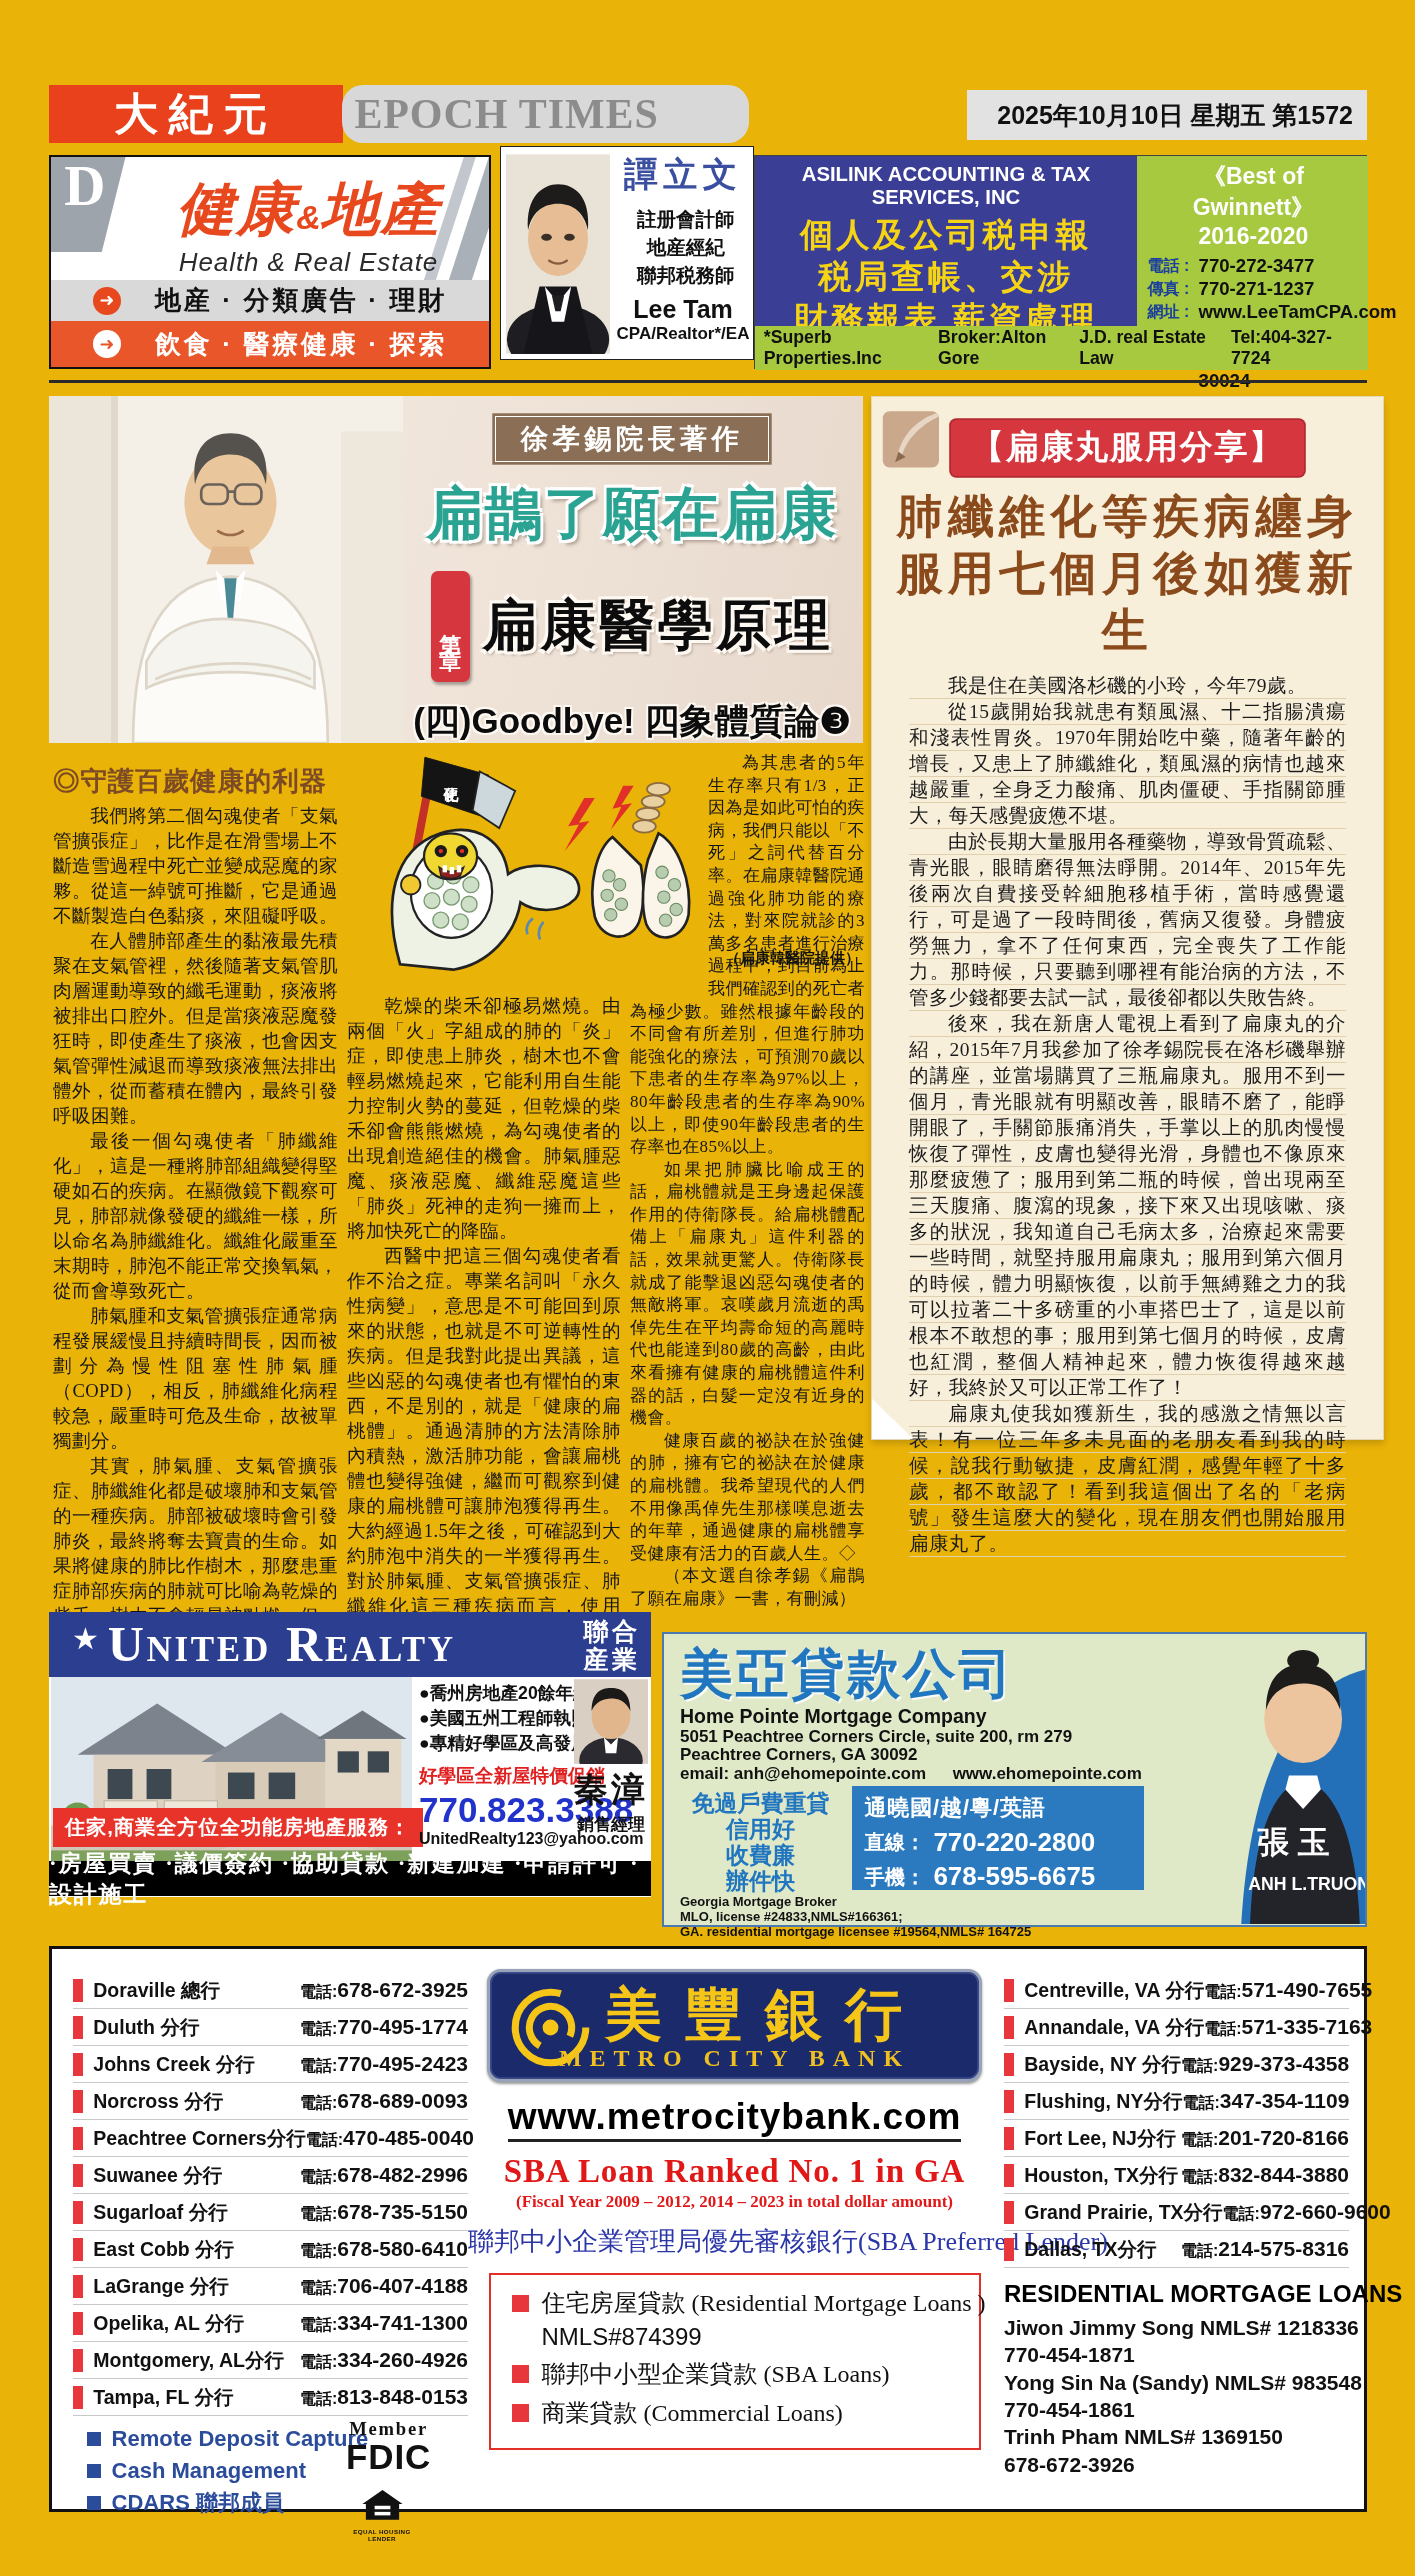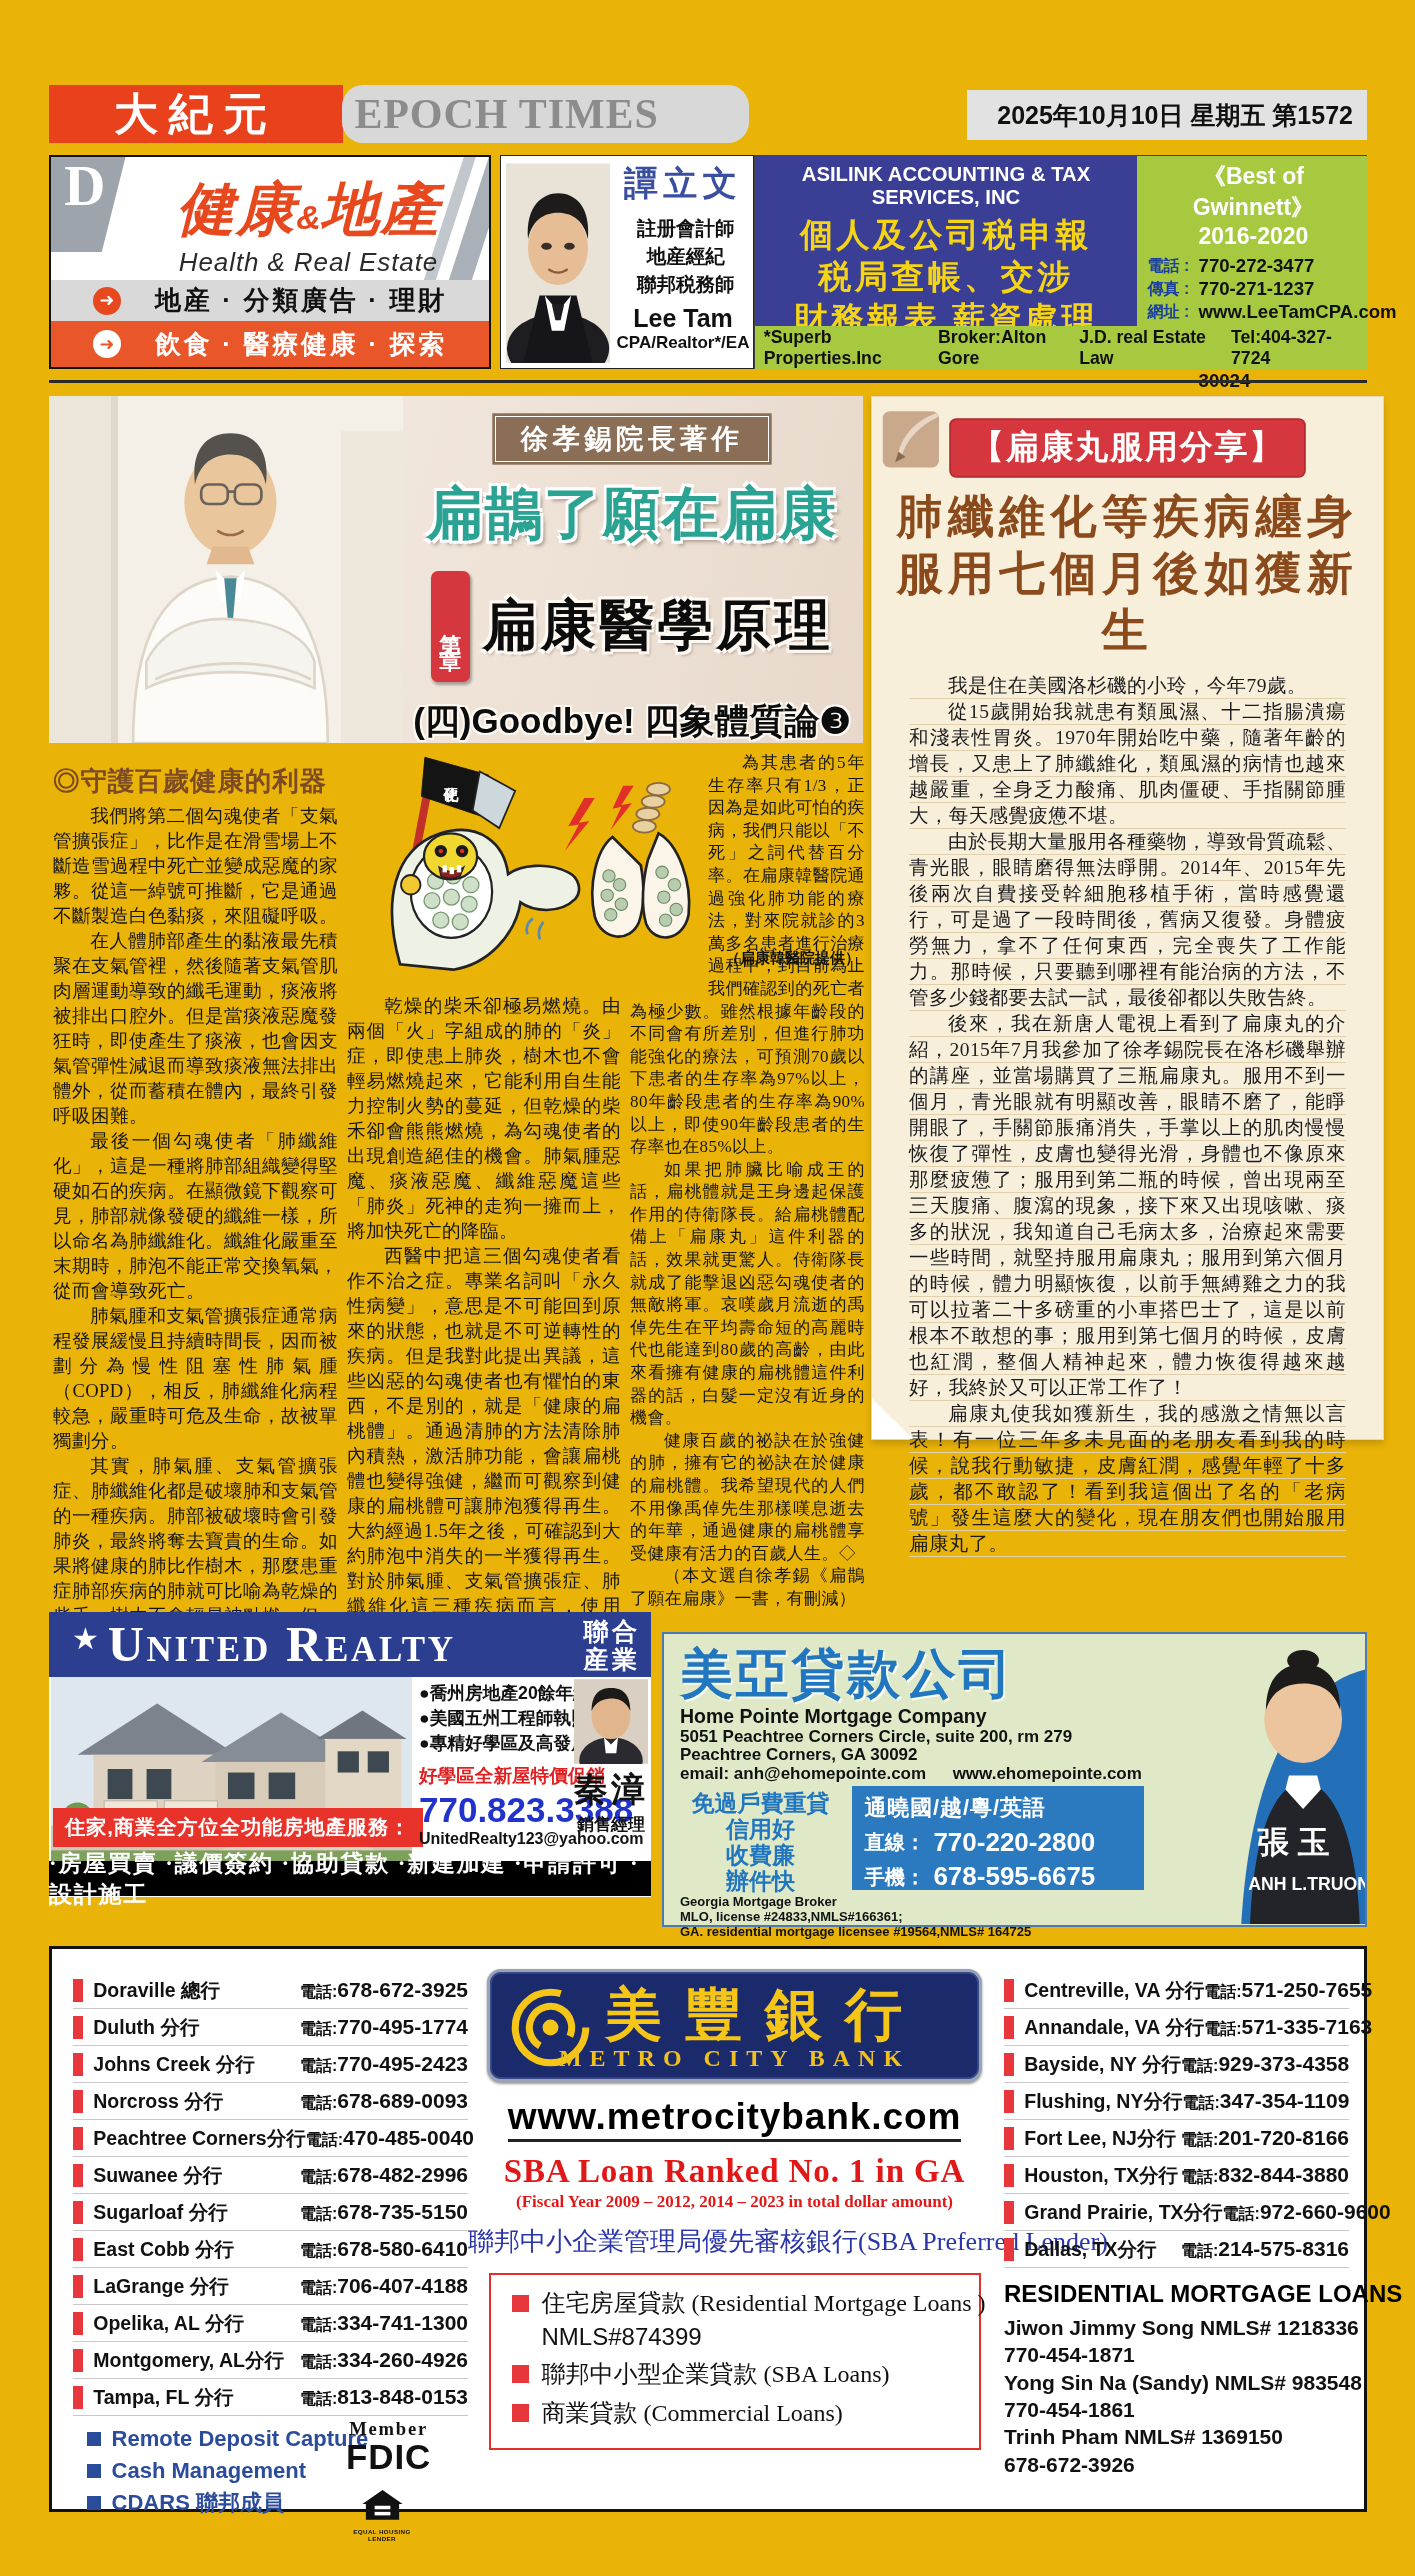--- a/index.html
+++ b/index.html
@@ -28,21 +28,21 @@
   .bn-title .amp { font-size:34px; }
   .bn-en { position:absolute; left:85px; top:90px; width:345px; text-align:center; color:#2b2b2b; font-style:italic; font-size:26px; letter-spacing:0.9px; }
   .bn-row { position:absolute; left:0; width:100%; display:flex; align-items:center; padding-left:42px; }
   .bn-row1 { bottom:46px; height:41px; background:#D9D9D9; color:#111; }
   .bn-row2 { bottom:0; height:46px; background:#E8562A; color:#fff; }
   .bn-arrow { width:28px; height:28px; border-radius:50%; background:#E8481E; color:#fff; display:flex; align-items:center; justify-content:center; font-size:17.7px; margin-right:34px; flex:0 0 28px; }
   .bn-row2 .bn-arrow { background:#fff; color:#E8562A; }
   .bn-label { font-size:26px; font-weight:700; letter-spacing:2.7px; }
 
   
-  .leetam { position:absolute; left:500px; top:155px; width:254px; height:214px; border:1.8px solid #222; background:#fff; }
+  .leetam { position:absolute; left:500px; top:146px; width:254px; height:214px; border:1.8px solid #222; background:#fff; }
   .lt-photo { position:absolute; left:5.3px; top:7px; width:104px; height:200px; }
   .lt-right { position:absolute; left:115px; top:5.3px; width:134px; text-align:center; }
   .lt-name { color:#3A4FA0; font-family:"Liberation Serif", serif; font-weight:900; font-size:34px; letter-spacing:5.3px; }
   .lt-titles { margin-top:7px; text-align:center; padding-left:5.3px; }
   .lt-titles div { font-size:19.5px; font-weight:700; color:#111; line-height:28px; }
   .lt-en { margin-top:5.3px; font-size:25px; font-weight:900; color:#111; }
   .lt-cred { font-size:17px; font-weight:900; color:#111; }
 
   
   .asilink { position:absolute; left:754px; top:155px; width:613px; height:214px; border:0.9px solid #444; }
@@ -694,21 +694,21 @@
         </div>
     </div>
 
     <div class="b-right">
       <span>
         
       
           <div class="brow">
             <span class="bsq"></span>
             <span class="bname">Centreville, VA 分行</span>
-            <span class="bphone"><i class="blabel">電話:</i><span class="bnum">571-250-7655</span></span>
+            <span class="bphone"><i class="blabel">電話:</i><span class="bnum">571-490-7655</span></span>
           </div>
         
           <div class="brow">
             <span class="bsq"></span>
             <span class="bname">Annandale, VA 分行</span>
             <span class="bphone"><i class="blabel">電話:</i><span class="bnum">571-335-7163</span></span>
           </div>
         
           <div class="brow">
             <span class="bsq"></span>

